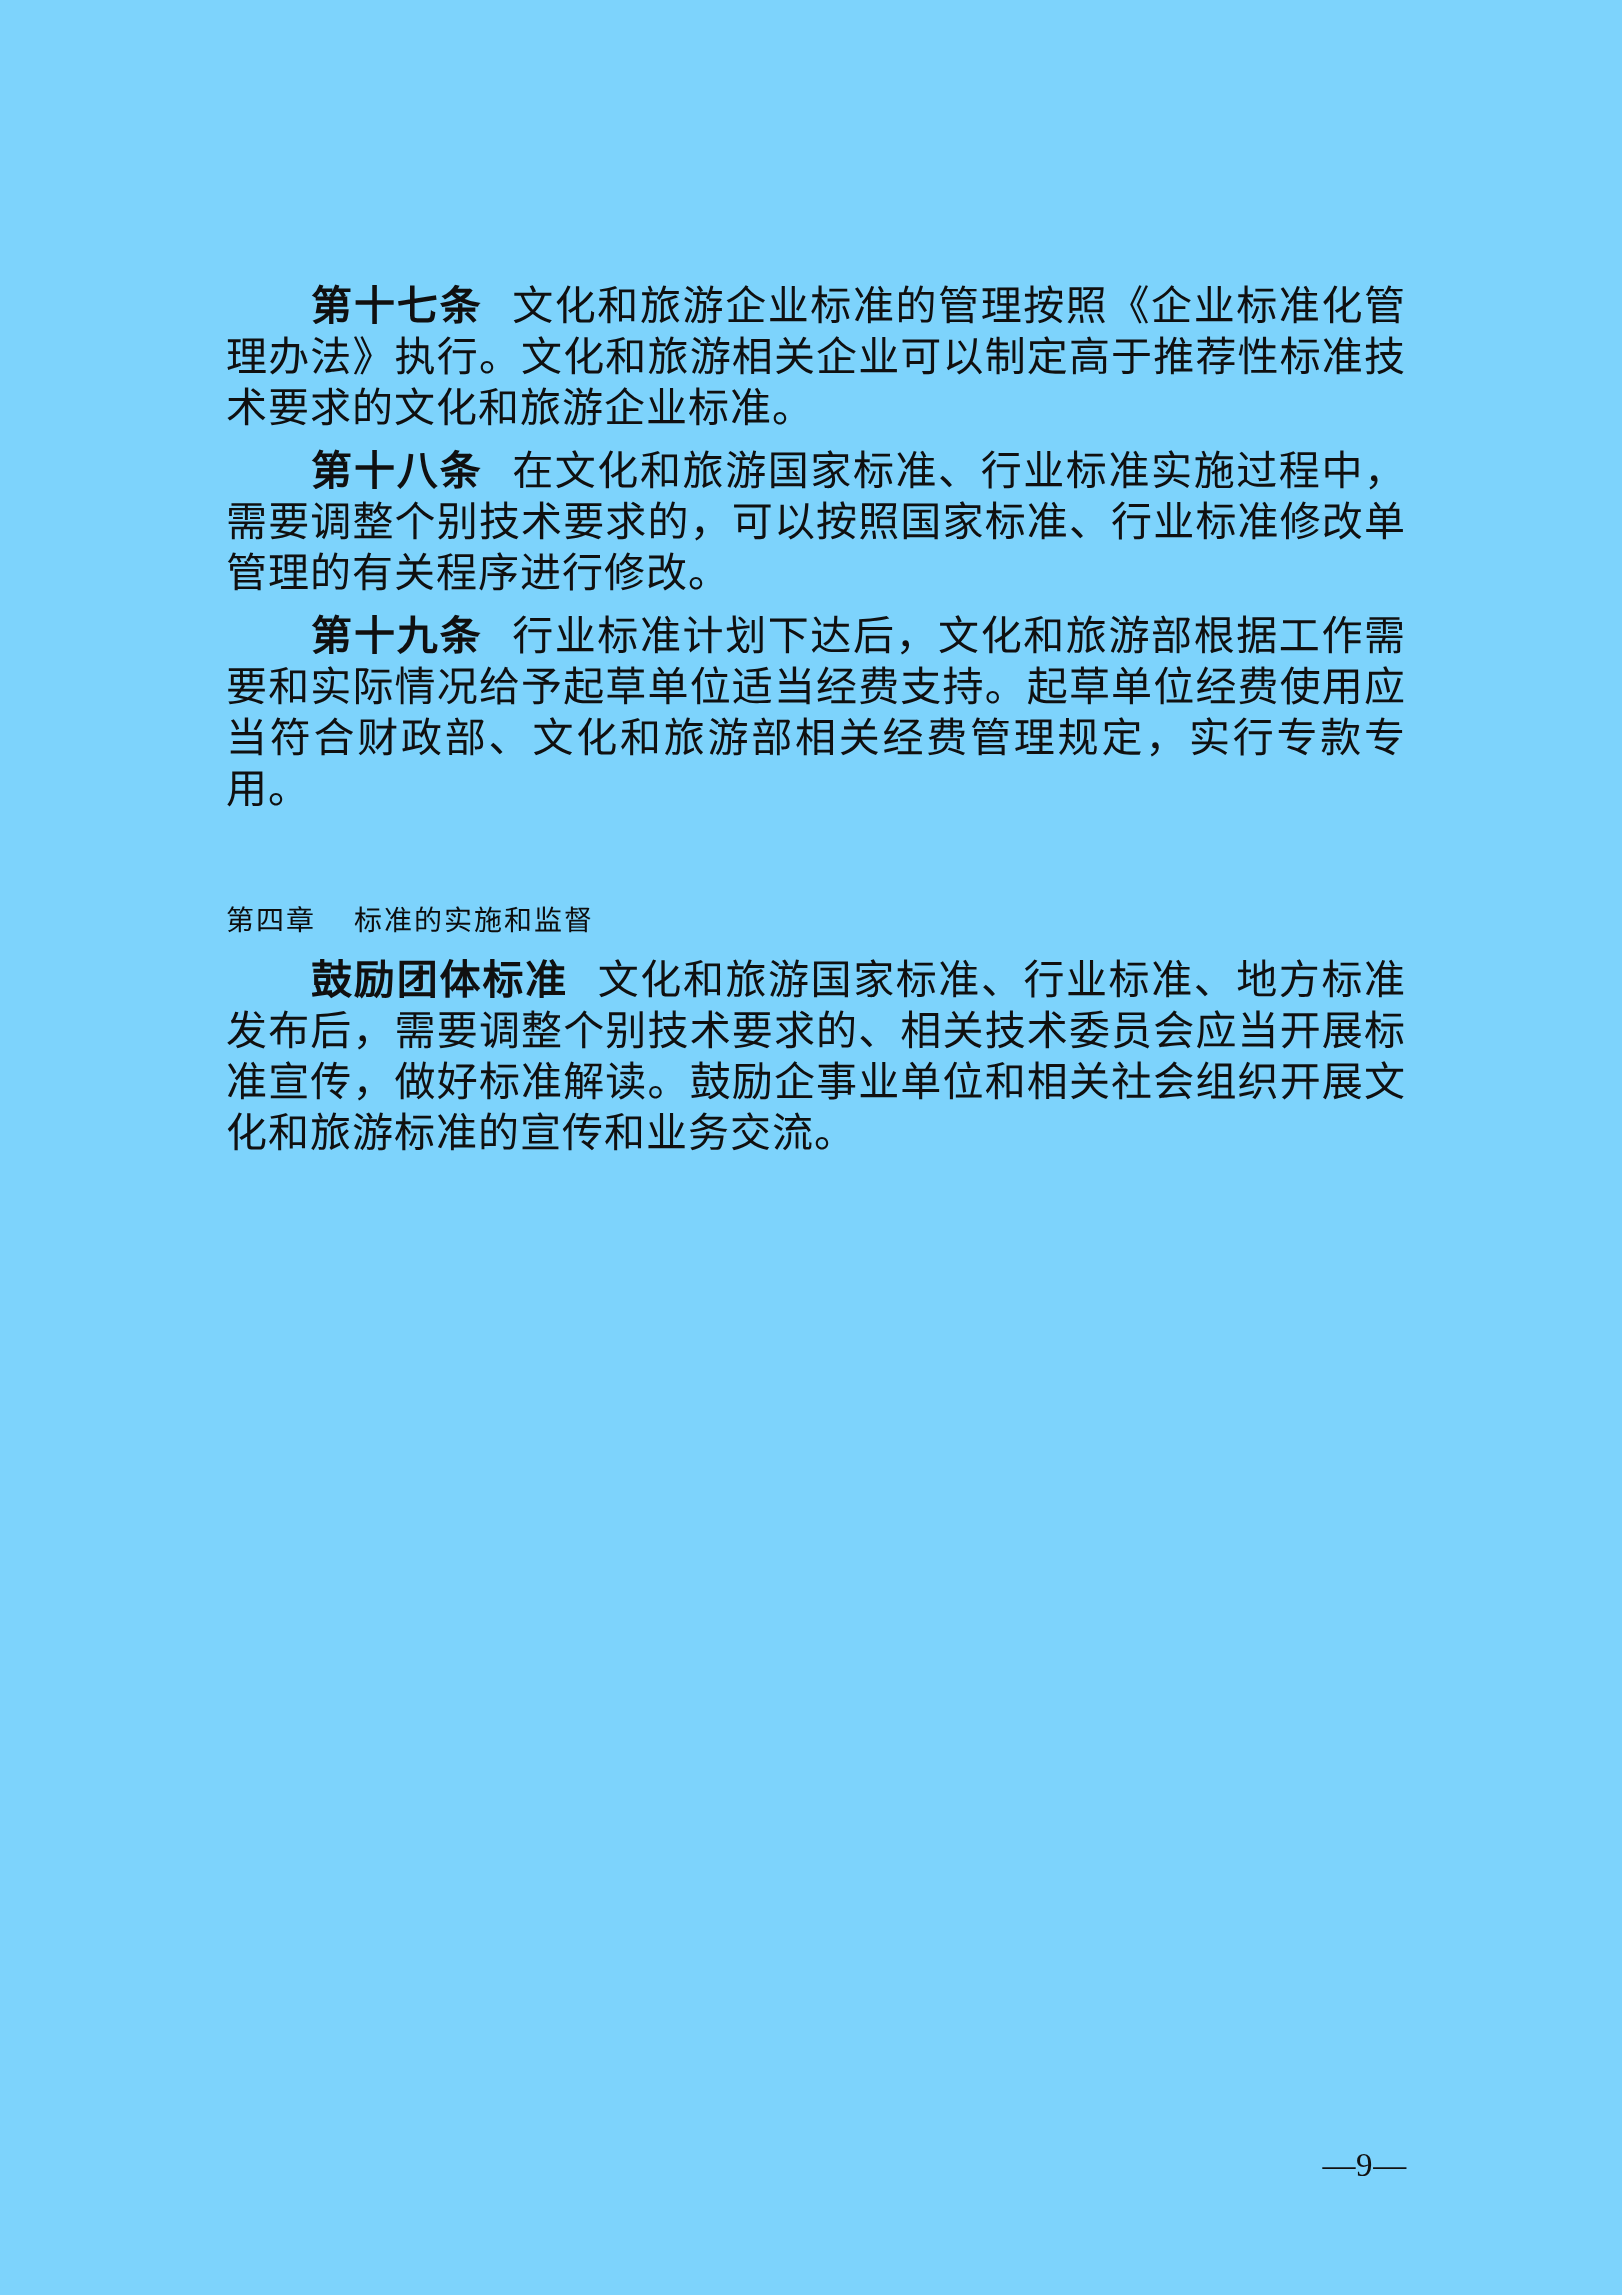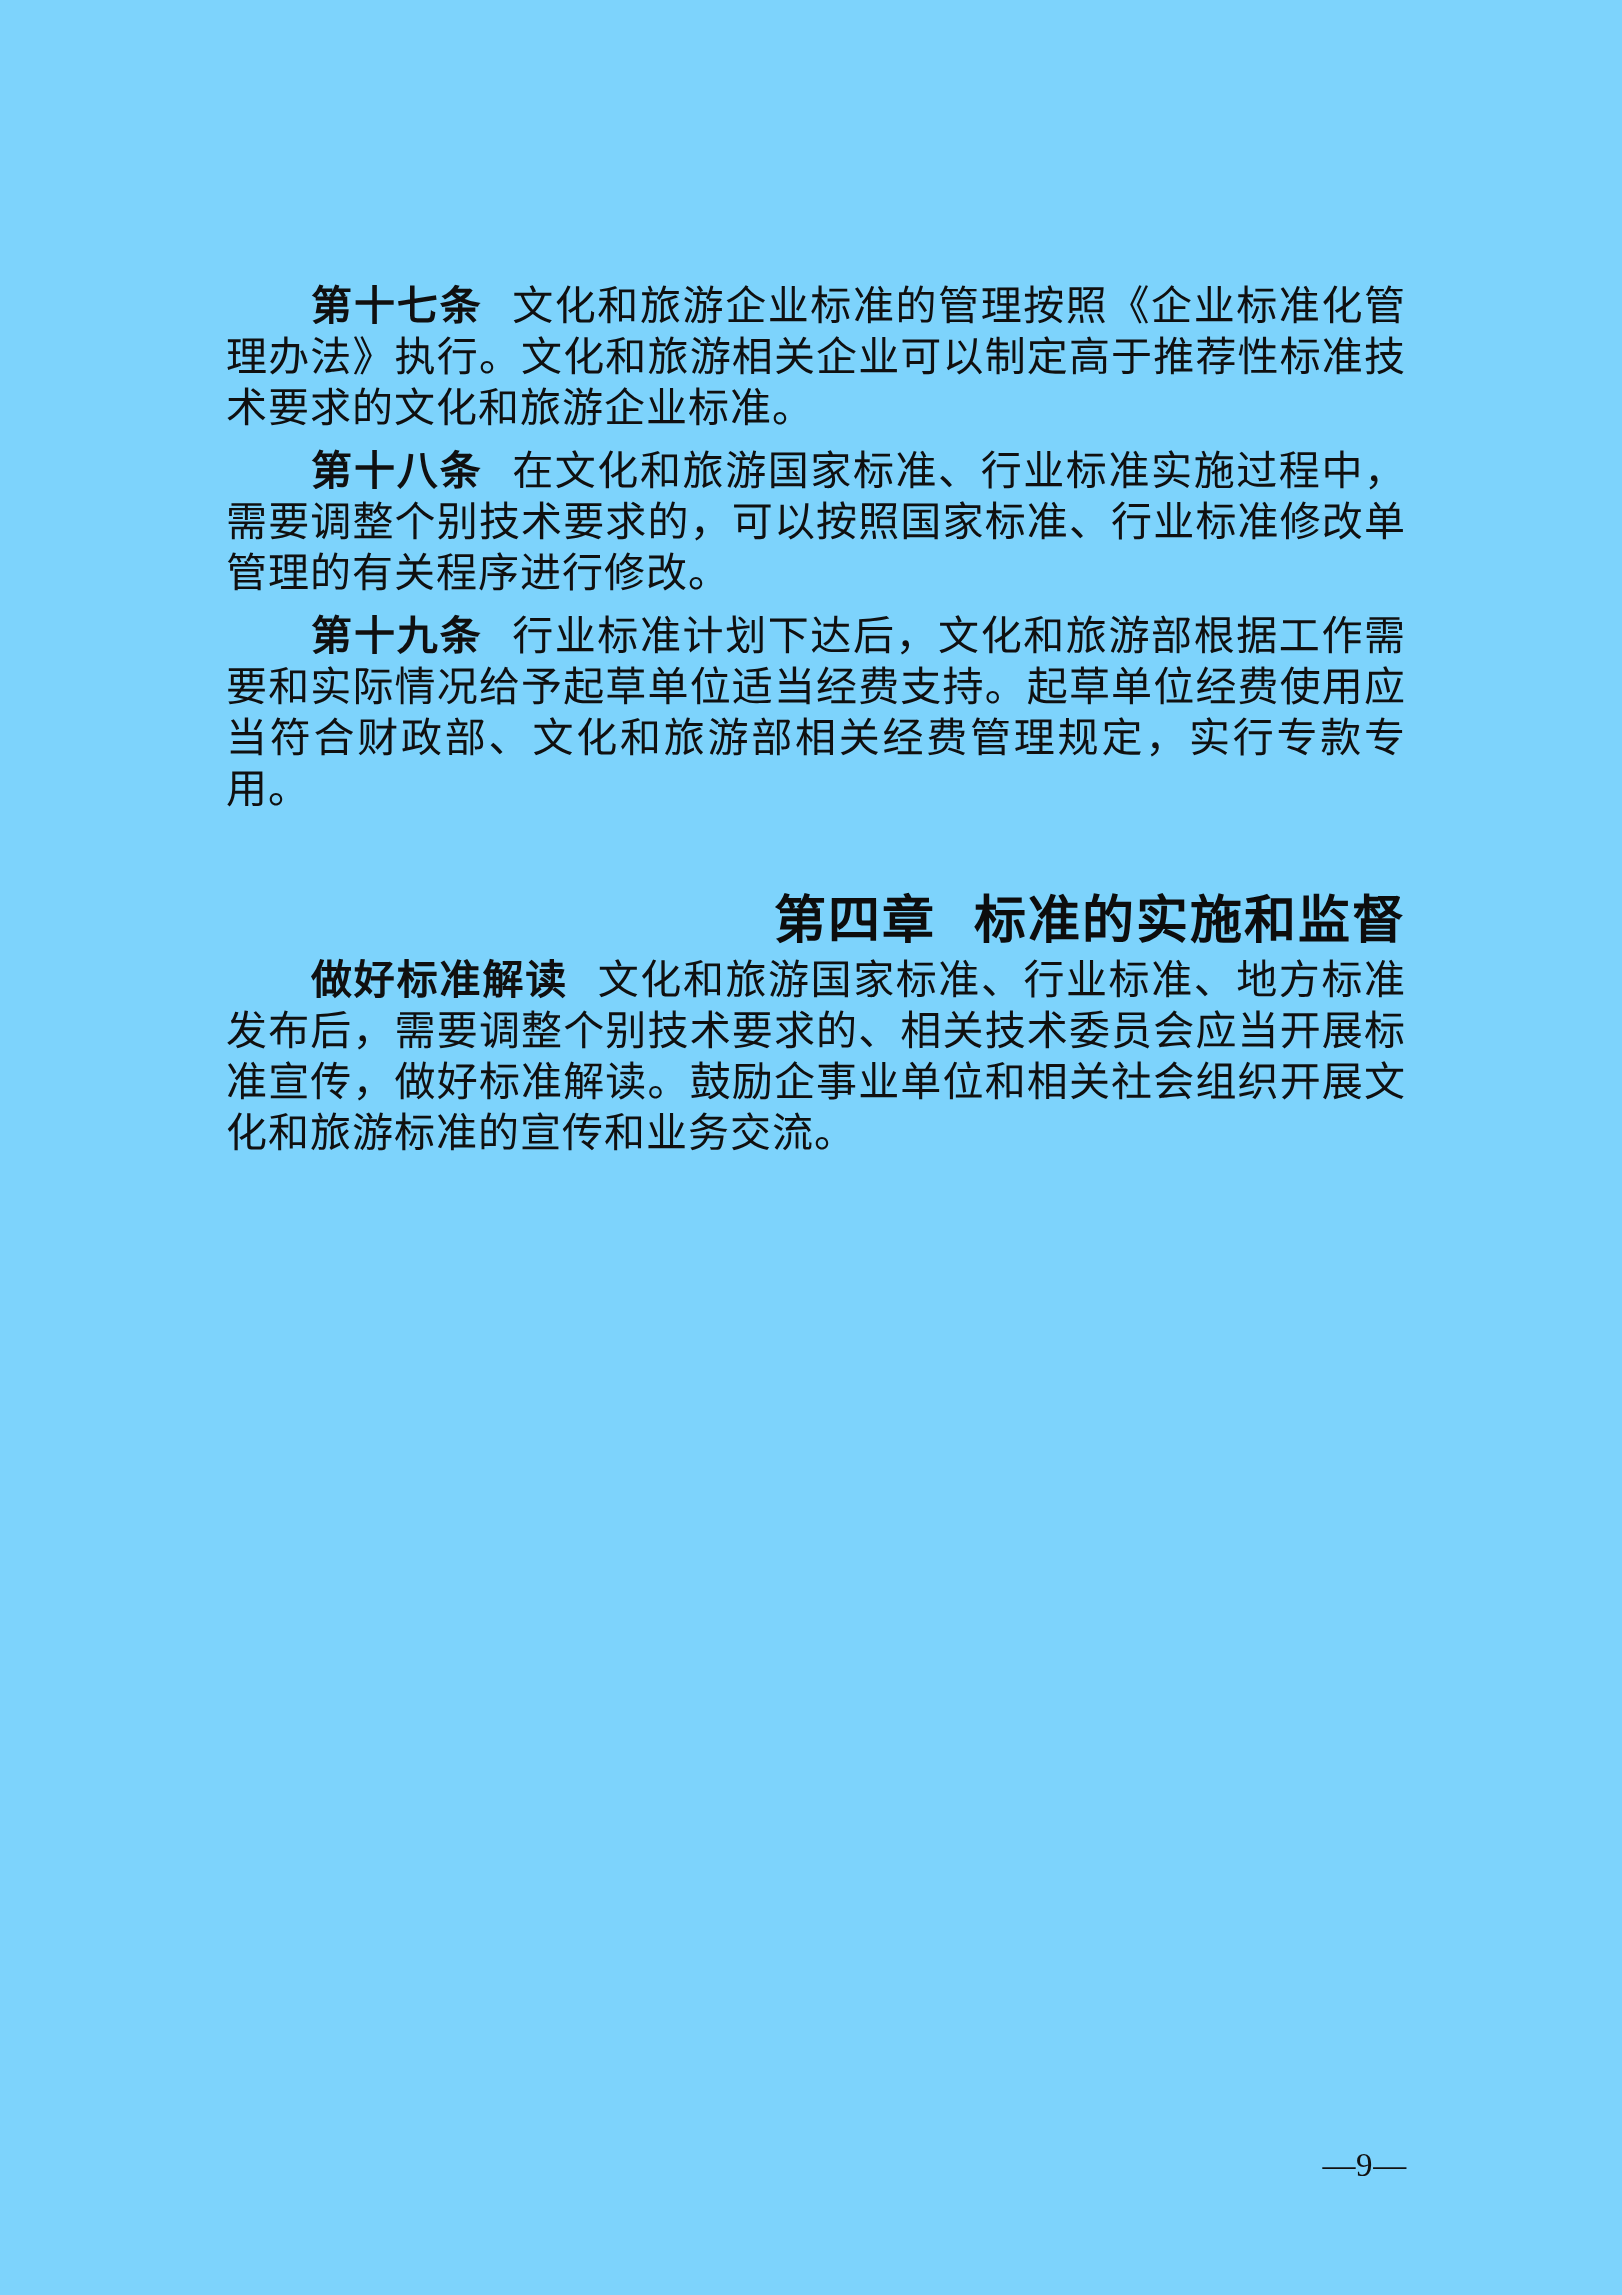--- a/index.html
+++ b/index.html
@@ -44,24 +44,24 @@
   .art-label {
     font-weight: 700;
     letter-spacing: 1.3px;
     font-family: "Liberation Sans", "DejaVu Sans", sans-serif;
   }
   .art-gap {
     display: inline-block;
     width: 29px;
   }
   .chapter {
-    font-size: 52px;
+    font-size: 28px;
     line-height: 51px;
-    font-weight: 700;
-    text-align: right;
+    font-weight: 400;
+    text-align: left;
     letter-spacing: 2px;
     font-family: "Liberation Sans", "DejaVu Sans", sans-serif;
     color: #0d0d0d;
     text-indent: 0;
   }
   .chapter-gap {
     display: inline-block;
     width: 38px;
   }
   .spacer-before-chapter {
@@ -95,21 +95,21 @@
     <p class="para"><span class="art-label">第十九条</span><span class="art-gap"></span><span>行业标准计划下达后，文化和旅游部根据工作需要和实际情况给予起草单位适当经费支持。起草单位经费使用应当符合财政部、文化和旅游部相关经费管理规定，实行专款专用。</span></p>
 
 
     <div class="spacer-before-chapter"></div>
 
     <p class="para chapter"><span>第四章</span><span class="chapter-gap"></span><span>标准的实施和监督</span></p>
 
     <div class="spacer-after-chapter"></div>
 
 
-    <p class="para"><span class="art-label">做好标准解读</span><span class="art-gap"></span><span>文化和旅游国家标准、行业标准、地方标准发布后，需要调整个别技术要求的、相关技术委员会应当开展标准宣传，做好标准解读。鼓励企事业单位和相关社会组织开展文化和旅游标准的宣传和业务交流。</span></p>
+    <p class="para"><span class="art-label">鼓励团体标准</span><span class="art-gap"></span><span>文化和旅游国家标准、行业标准、地方标准发布后，需要调整个别技术要求的、相关技术委员会应当开展标准宣传，做好标准解读。鼓励企事业单位和相关社会组织开展文化和旅游标准的宣传和业务交流。</span></p>
 
 
   </div>
 
   <div class="folio">—9—</div>
 
 </div>
 
 
 </body></html>

